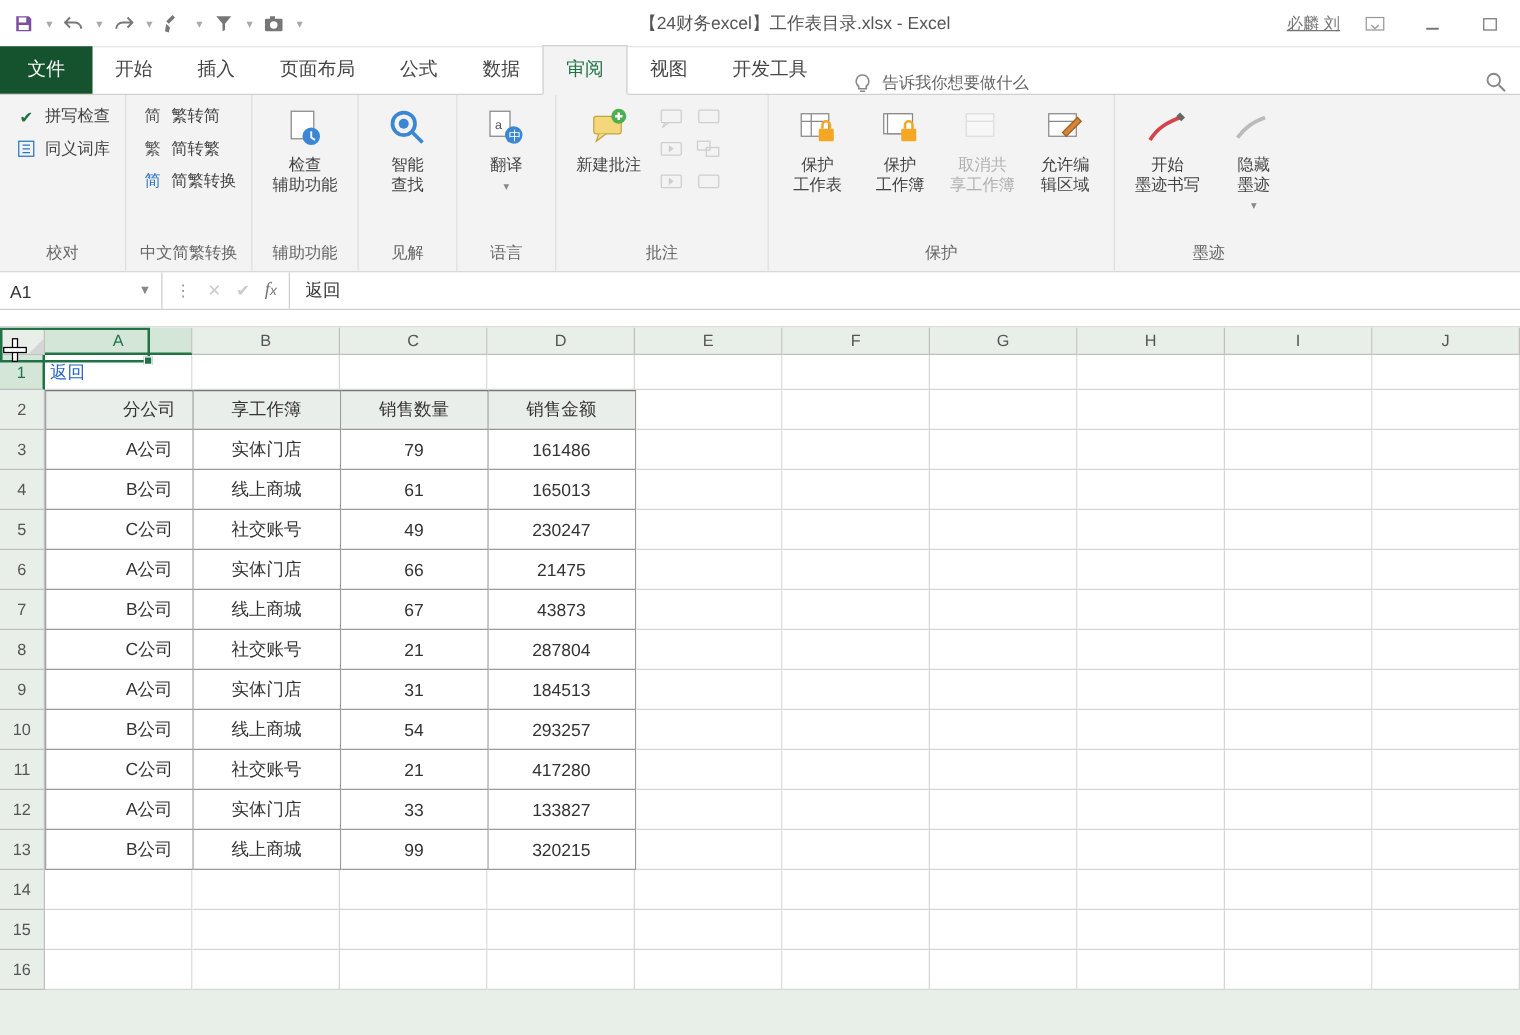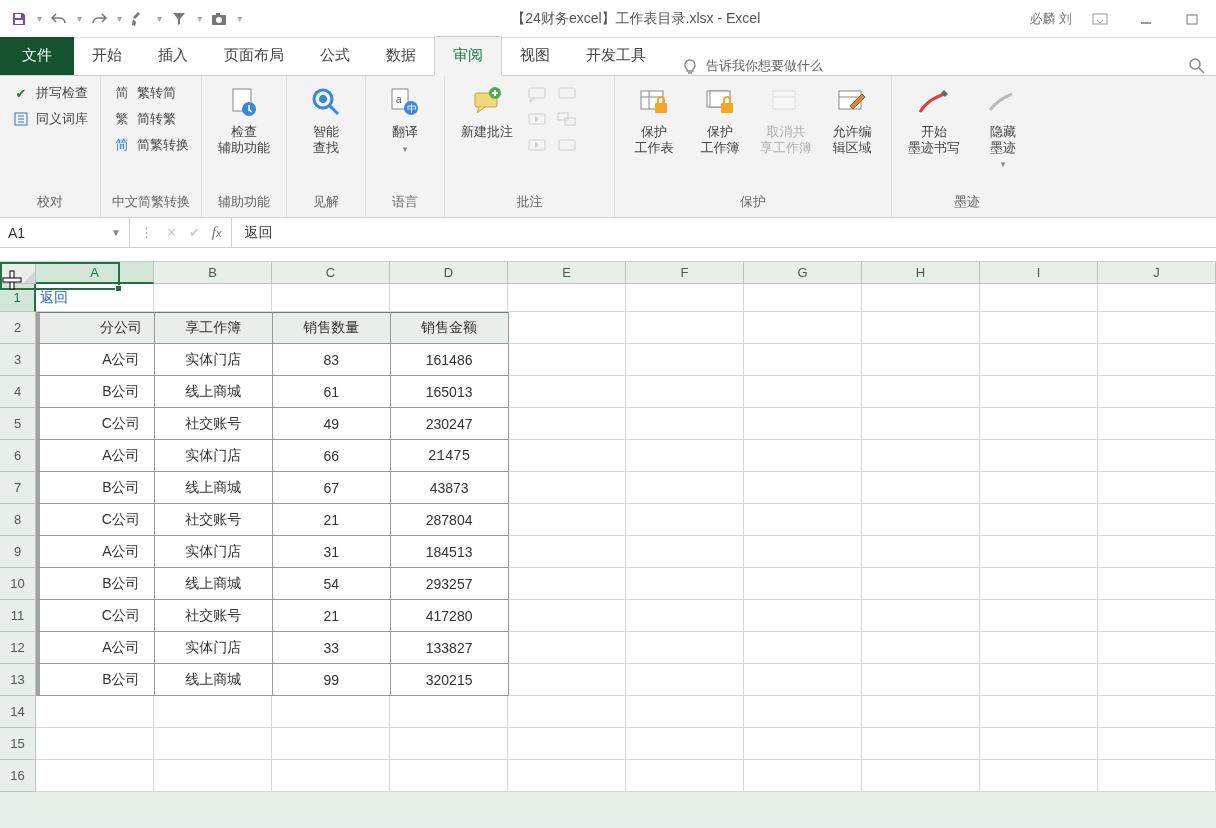--- a/index.html
+++ b/index.html
@@ -4,21 +4,21 @@
 <style>
   * { box-sizing: border-box; margin: 0; padding: 0; font-family: "Microsoft YaHei", "Segoe UI", sans-serif; }
   body { background: #fff; width: 1216px; height: 828px; overflow: hidden; font-size: 13px; color: #333; }
 
   
   .title-bar { height: 38px; background:#fff; display:flex; align-items:center; padding:0 6px; border-bottom:1px solid #e0e0e0; }
   .qat { display:flex; align-items:center; gap:4px; }
   .qat .qbtn { width:26px; height:26px; display:flex; align-items:center; justify-content:center; color:#777; }
   .qat .sep { color:#aaa; font-size:10px; padding:0 0 0 1px; }
   .title-center { flex:1; text-align:center; color:#555; font-size:14px; }
-  .title-right { display:flex; align-items:center; gap:10px; color:#777; }
+  .title-right { display:flex; align-items:center; gap:10px; color:#777;text-decoration:underline; }
   .winbtn { width:36px; height:28px; display:flex; align-items:center; justify-content:center; color:#777; }
 
   
   .ribbon-tabs { height:38px; display:flex; align-items:flex-end; padding-left:0; border-bottom:1px solid #d0d0d0; background:#fff; }
   .tab { padding:9px 18px 10px; font-size:15px; color:#444; cursor:pointer; }
   .tab.file { background:#14532d; color:#fff; padding:9px 22px 10px; }
   .tab.active { border:1px solid #d0d0d0; border-bottom:1px solid #f3f3f3; background:#f3f3f3; color:#217346; position:relative; top:1px; }
   .tell-me { display:flex; align-items:flex-end; gap:8px; color:#666; padding-left:18px; }
   .ribbon-right { flex:1; display:flex; justify-content:flex-end; padding-right:10px; color:#666; }
 
@@ -58,21 +58,21 @@
   .row-h { border-right:1px solid #bfbfbf; border-bottom:1px solid #bfbfbf; background:#e8efe9; display:flex; align-items:center; justify-content:center; color:#555; font-size:13px; }
   .row-h.sel { background:#d4e6d8; color:#217346; border-right:2px solid #217346; }
   .cells { position:absolute; left:36px; top:22px; right:0; bottom:0; }
   .row { display:flex; }
   .cell { border-right:1px solid #d6d6d6; border-bottom:1px solid #d6d6d6; background:#fff; display:flex; align-items:center; justify-content:center; font-size:14px; color:#333; overflow:hidden; }
   .cell.link { color:#2864c7; justify-content:flex-start; padding-left:4px; text-decoration:none; }
   .cell.hdr { background:#e9eeea; }
   .data-border-right { border-right:1px solid #777; }
   .data-border-bottom { border-bottom:1px solid #777; }
   .data-border-top { border-top:1px solid #777; }
-  .data-border-left { border-left:4px solid #a3a3a3;padding-left:48px; }
+  .data-border-left { border-left:1px solid #a3a3a3;padding-left:48px; }
   .active-cell { position:absolute; border:2px solid #217346; pointer-events:none; }
   .active-cell .fh { position:absolute; right:-4px; bottom:-4px; width:7px; height:7px; background:#217346; border:1px solid #fff; }
   .cursor-plus { position:absolute; left:2px; top:8px; pointer-events:none; }
 </style>
 </head>
 <body>
 
 <div class="title-bar">
   <div class="qat">
     <div class="qbtn">
@@ -456,21 +456,21 @@
         <div class="cell" style="width: 120px; height: 32px;"></div>
         <div class="cell" style="width: 120px; height: 32px;"></div>
         <div class="cell" style="width: 120px; height: 32px;"></div>
         <div class="cell" style="width: 120px; height: 32px;"></div>
         <div class="cell" style="width: 120px; height: 32px;"></div>
         <div class="cell" style="width: 120px; height: 32px;"></div>
       </div>
       <div class="row">
         <div class="cell data-border-left" style="width: 120px; height: 32px; border-bottom: 1px solid rgb(153, 153, 153); border-right: 1px solid rgb(153, 153, 153);">A公司</div>
         <div class="cell" style="width: 120px; height: 32px; border-bottom: 1px solid rgb(153, 153, 153); border-right: 1px solid rgb(153, 153, 153);">实体门店</div>
-        <div class="cell" style="width: 120px; height: 32px; border-bottom: 1px solid rgb(153, 153, 153); border-right: 1px solid rgb(153, 153, 153);">83</div>
+        <div class="cell" style="width: 120px; height: 32px; border-bottom: 1px solid rgb(153, 153, 153); border-right: 1px solid rgb(153, 153, 153);">79</div>
         <div class="cell data-border-right" style="width: 120px; height: 32px; border-bottom: 1px solid rgb(153, 153, 153); border-right: 1px solid rgb(153, 153, 153);">161486</div>
         <div class="cell" style="width: 120px; height: 32px;"></div>
         <div class="cell" style="width: 120px; height: 32px;"></div>
         <div class="cell" style="width: 120px; height: 32px;"></div>
         <div class="cell" style="width: 120px; height: 32px;"></div>
         <div class="cell" style="width: 120px; height: 32px;"></div>
         <div class="cell" style="width: 120px; height: 32px;"></div>
       </div>
       <div class="row">
         <div class="cell data-border-left" style="width: 120px; height: 32px; border-bottom: 1px solid rgb(153, 153, 153); border-right: 1px solid rgb(153, 153, 153);">B公司</div>
@@ -493,21 +493,21 @@
         <div class="cell" style="width: 120px; height: 32px;"></div>
         <div class="cell" style="width: 120px; height: 32px;"></div>
         <div class="cell" style="width: 120px; height: 32px;"></div>
         <div class="cell" style="width: 120px; height: 32px;"></div>
         <div class="cell" style="width: 120px; height: 32px;"></div>
       </div>
       <div class="row">
         <div class="cell data-border-left" style="width: 120px; height: 32px; border-bottom: 1px solid rgb(153, 153, 153); border-right: 1px solid rgb(153, 153, 153);">A公司</div>
         <div class="cell" style="width: 120px; height: 32px; border-bottom: 1px solid rgb(153, 153, 153); border-right: 1px solid rgb(153, 153, 153);">实体门店</div>
         <div class="cell" style="width: 120px; height: 32px; border-bottom: 1px solid rgb(153, 153, 153); border-right: 1px solid rgb(153, 153, 153);">66</div>
-        <div class="cell data-border-right" style="width: 120px; height: 32px; border-bottom: 1px solid rgb(153, 153, 153); border-right: 1px solid rgb(153, 153, 153); font-family: Liberation Mono, monospace;">21475</div>
+        <div class="cell data-border-right" style="width: 120px; height: 32px; border-bottom: 1px solid rgb(153, 153, 153); border-right: 1px solid rgb(153, 153, 153);">21475</div>
         <div class="cell" style="width: 120px; height: 32px;"></div>
         <div class="cell" style="width: 120px; height: 32px;"></div>
         <div class="cell" style="width: 120px; height: 32px;"></div>
         <div class="cell" style="width: 120px; height: 32px;"></div>
         <div class="cell" style="width: 120px; height: 32px;"></div>
         <div class="cell" style="width: 120px; height: 32px;"></div>
       </div>
       <div class="row">
         <div class="cell data-border-left" style="width: 120px; height: 32px; border-bottom: 1px solid rgb(153, 153, 153); border-right: 1px solid rgb(153, 153, 153);">B公司</div>
         <div class="cell" style="width: 120px; height: 32px; border-bottom: 1px solid rgb(153, 153, 153); border-right: 1px solid rgb(153, 153, 153);">线上商城</div>

